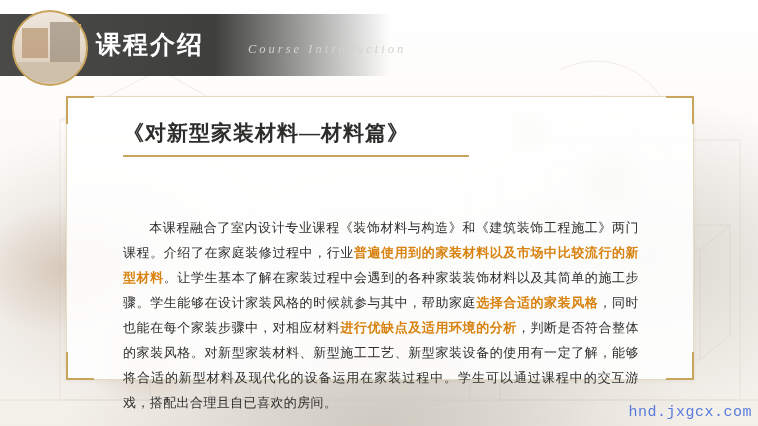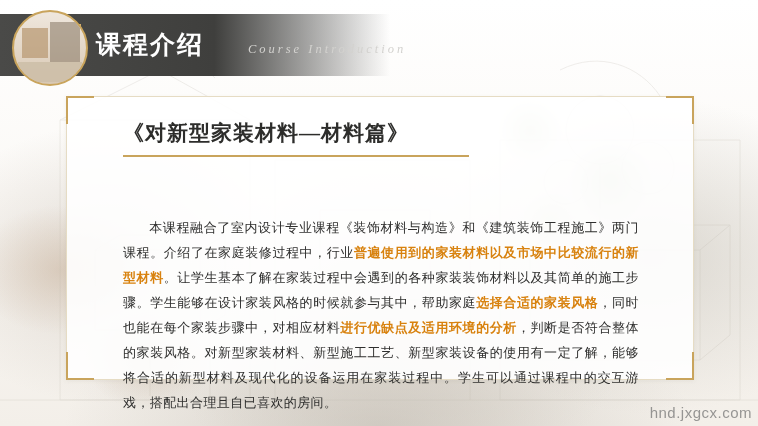--- a/index.html
+++ b/index.html
@@ -179,23 +179,23 @@
     letter-spacing: .4px;
     margin-top: 44px;
   }
   .body-text .indent { display: inline-block; width: 26px; }
   .hl { color: #d8820f; font-weight: bold; }
 
   
   .watermark {
     position: absolute;
     right: 6px; bottom: 5px;
-    font-family: Liberation Sans, sans-serif;
+    font-family: Liberation Mono, monospace;
     font-size: 15px;
-    color: #737373;
+    color: #1d4ed8;
     opacity: .72;
     letter-spacing: .5px;
     white-space: nowrap;
   }
 </style>
 </head>
 <body>
 
 <div class="slide">
 

